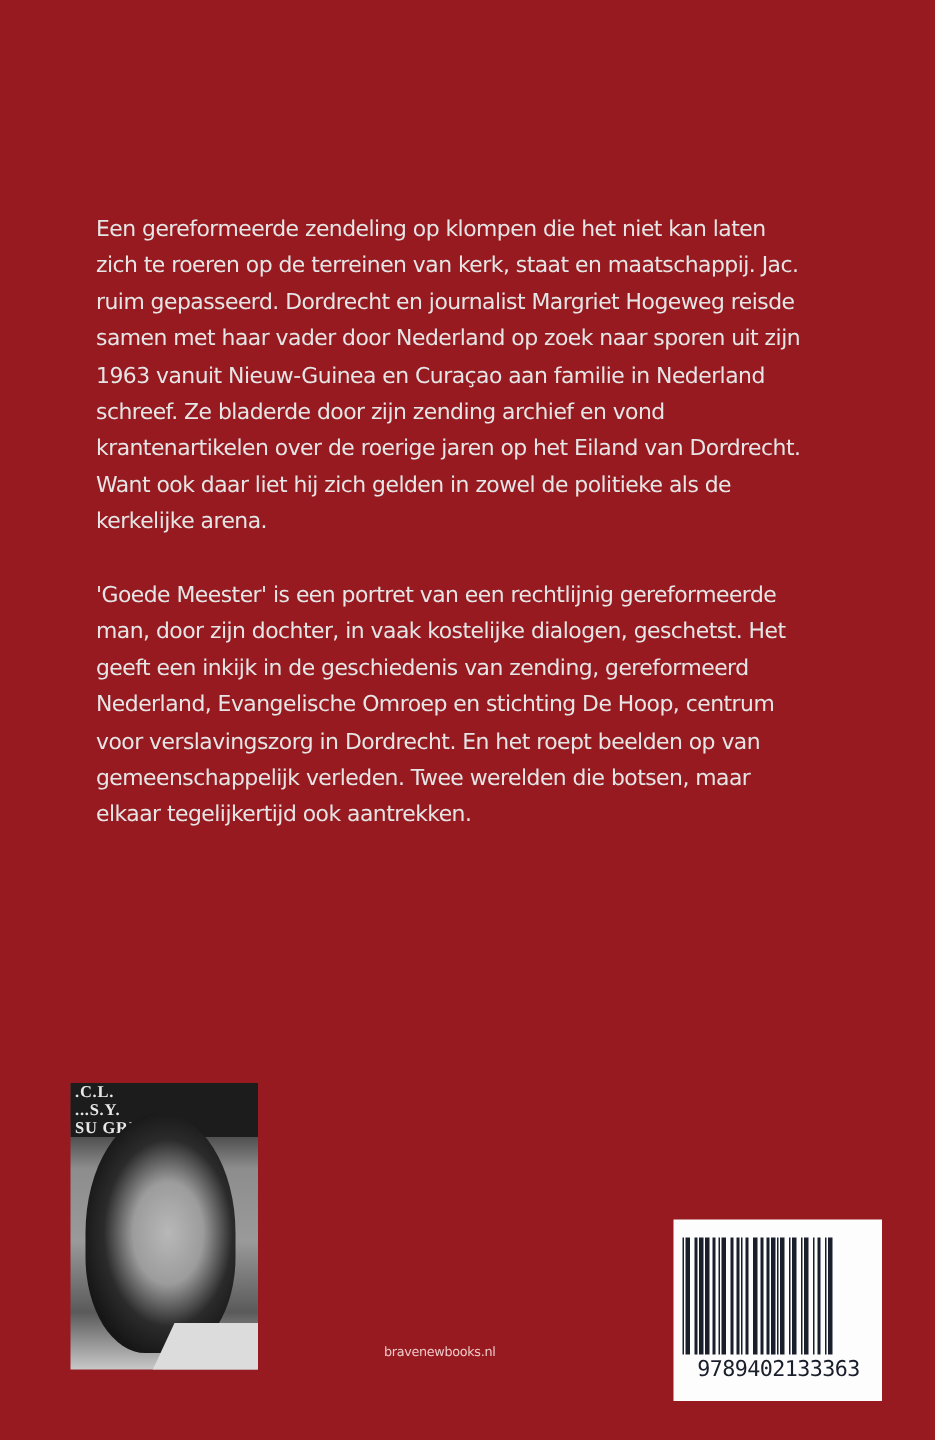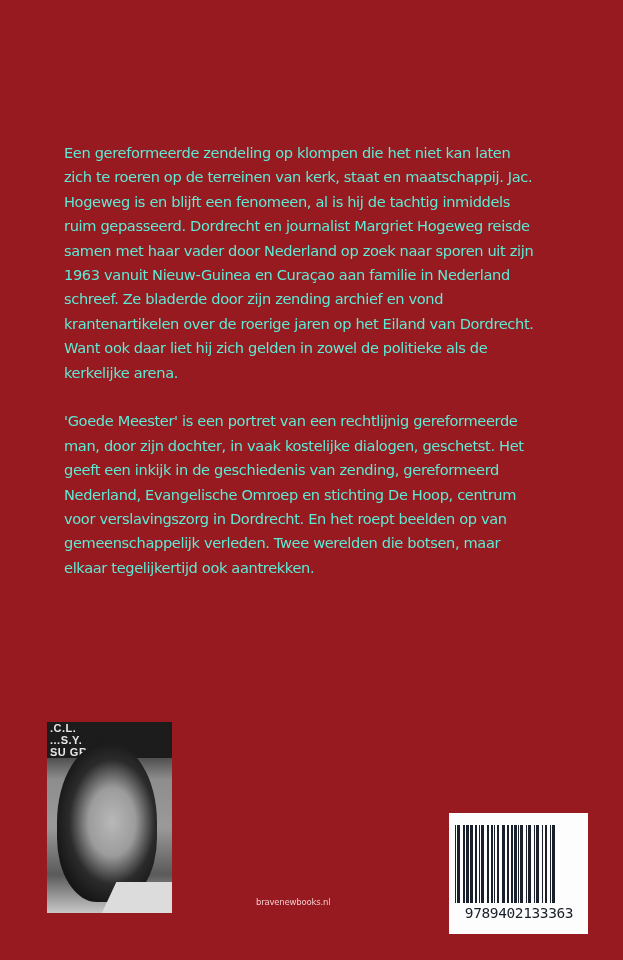--- a/index.html
+++ b/index.html
@@ -5,37 +5,37 @@
   html, body { margin: 0; padding: 0; }
   body {
     width: 623px; height: 960px; overflow: hidden;
     background: #951a20;
     font-family: "DejaVu Sans", sans-serif;
     position: relative;
   }
   .cover { position: absolute; left: 0; top: 0; width: 623px; height: 960px; background: #961a20; }
   .blurb {
     position: absolute; left: 64px; top: 141px; width: 520px;
-    color: #5eead4;
+    color: #e5e5e5;
     font-family: "DejaVu Sans", sans-serif;
     font-size: 14.6px; line-height: 24.4px;
     letter-spacing: -0.35px;
   }
   .blurb p { margin: 0; }
   .blurb p + p { margin-top: 24.4px; }
   .line { display: block; white-space: nowrap; }
   .photo {
     position: absolute; left: 47px; top: 722px; width: 125px; height: 191px;
     background: linear-gradient(180deg, #3a3a3a 0%, #2a2a2a 12%, #8d8d8d 30%, #9a9a9a 55%, #5a5a5a 80%, #c8c8c8 100%);
     overflow: hidden;
   }
   .photo .sign {
     position: absolute; left: 0; top: 0; width: 125px; height: 36px;
     background: #1c1c1c; color: #e8e8e8;
-    font-family: Liberation Sans, sans-serif; font-weight: bold;
+    font-family: Liberation Serif, serif; font-weight: bold;
     font-size: 11px; line-height: 12px; padding-left: 3px; box-sizing: border-box;
     letter-spacing: 0.5px;
   }
   .photo .hair {
     position: absolute; left: 10px; top: 20px; width: 100px; height: 160px;
     border-radius: 50% 50% 40% 40%;
     background: radial-gradient(ellipse at 55% 50%, #b8b8b8 0%, #9c9c9c 30%, #2b2b2b 55%, #161616 75%);
   }
   .photo .collar {
     position: absolute; left: 60px; top: 160px; width: 70px; height: 40px;
@@ -64,21 +64,20 @@
 </style>
 </head>
 <body>
 
 <div class="cover">
 
   <div class="blurb">
     <p>
       <span class="line">Een gereformeerde zendeling op klompen die het niet kan laten</span>
       <span class="line">zich te roeren op de terreinen van kerk, staat en maatschappij. Jac.</span>
-      <span class="line">Hogeweg is en blijft een fenomeen, al is hij de tachtig inmiddels</span>
       <span class="line">ruim gepasseerd. Dordrecht en journalist Margriet Hogeweg reisde</span>
       <span class="line">samen met haar vader door Nederland op zoek naar sporen uit zijn</span>
       <span class="line">1963 vanuit Nieuw-Guinea en Curaçao aan familie in Nederland</span>
       <span class="line">schreef. Ze bladerde door zijn zending archief en vond</span>
       <span class="line">krantenartikelen over de roerige jaren op het Eiland van Dordrecht.</span>
       <span class="line">Want ook daar liet hij zich gelden in zowel de politieke als de</span>
       <span class="line">kerkelijke arena.</span>
     </p>
     <p>
       <span class="line">'Goede Meester' is een portret van een rechtlijnig gereformeerde</span>

